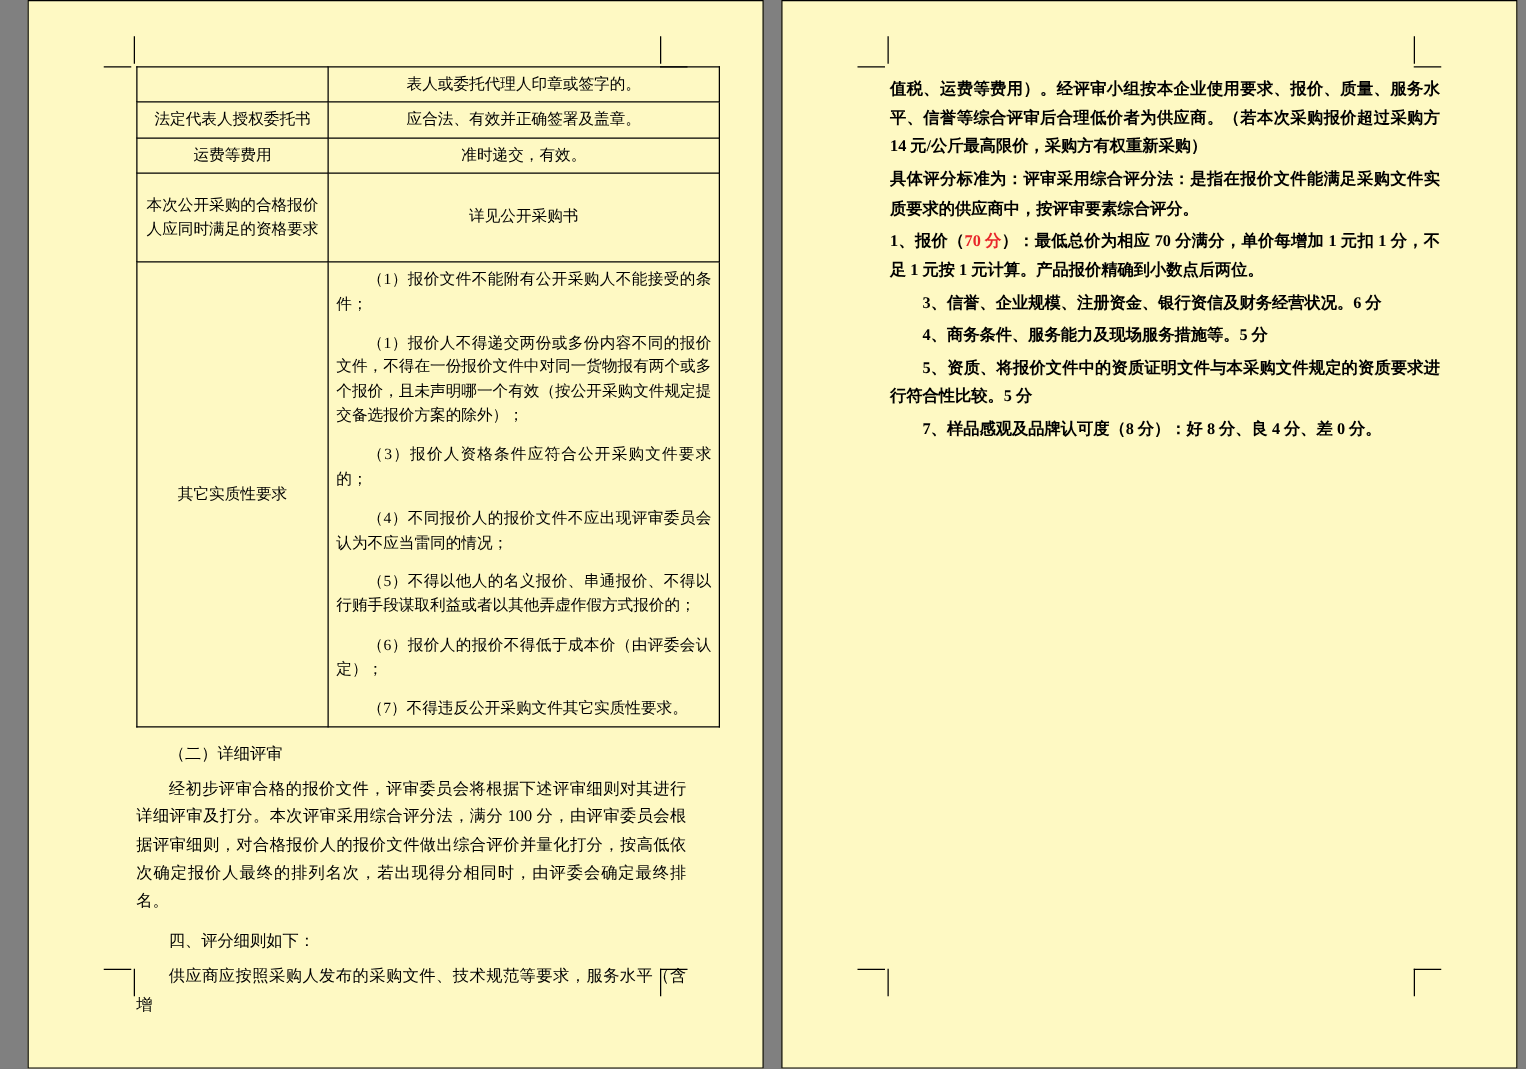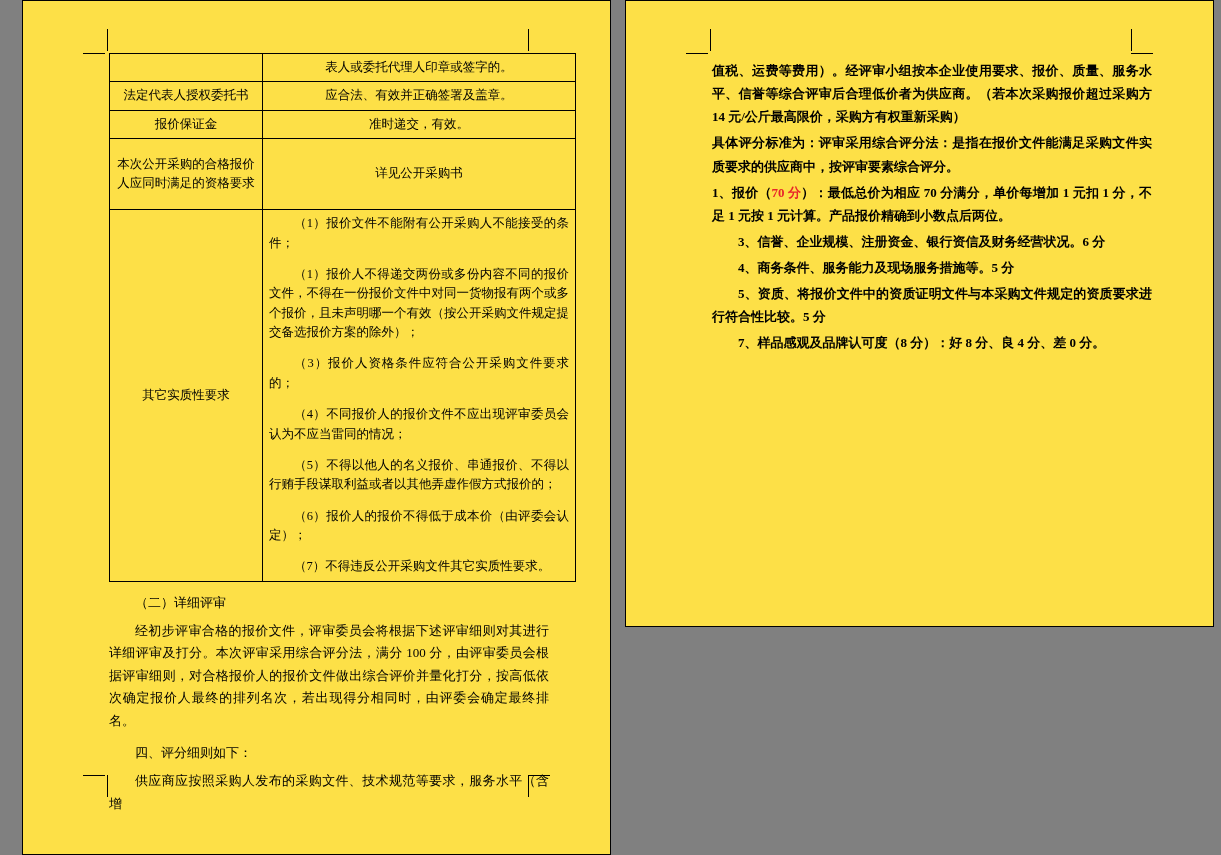--- a/index.html
+++ b/index.html
@@ -11,34 +11,34 @@
   #root {
     position: relative;
     width: 1221px;
     height: 855px;
     background: #808080;
     overflow: hidden;
   }
   .page {
     position: absolute;
     top: 0;
-    background: #fde047;
+    background: #fef9c3;
     box-sizing: border-box;
     overflow: hidden;
   }
   #page-left {
     left: 22px;
     width: 589px;
     height: 855px;
     border: 1px solid #000;
   }
   #page-right {
     left: 625px;
     width: 589px;
-    height: 627px;
+    height: 855px;
     border: 1px solid #000;
   }
   
   .crop {
     position: absolute;
     background: transparent;
   }
   .crop span {
     position: absolute;
     background: #000;
@@ -145,21 +145,21 @@
         <tbody>
             <tr>
           <td class="col-label"></td>
           <td class="col-value">表人或委托代理人印章或签字的。</td>
         </tr>
         <tr>
           <td class="col-label">法定代表人授权委托书</td>
           <td class="col-value">应合法、有效并正确签署及盖章。</td>
         </tr>
         <tr>
-          <td class="col-label">报价保证金</td>
+          <td class="col-label">运费等费用</td>
           <td class="col-value">准时递交，有效。</td>
         </tr>
         <tr>
           <td class="col-label" style="height:62px;">本次公开采购的合格报价人应同时满足的资格要求</td>
           <td class="col-value">详见公开采购书</td>
         </tr>
         <tr>
           <td class="col-label">其它实质性要求</td>
           <td class="col-value left">
             <p class="item-p">（1）报价文件不能附有公开采购人不能接受的条件；</p>

